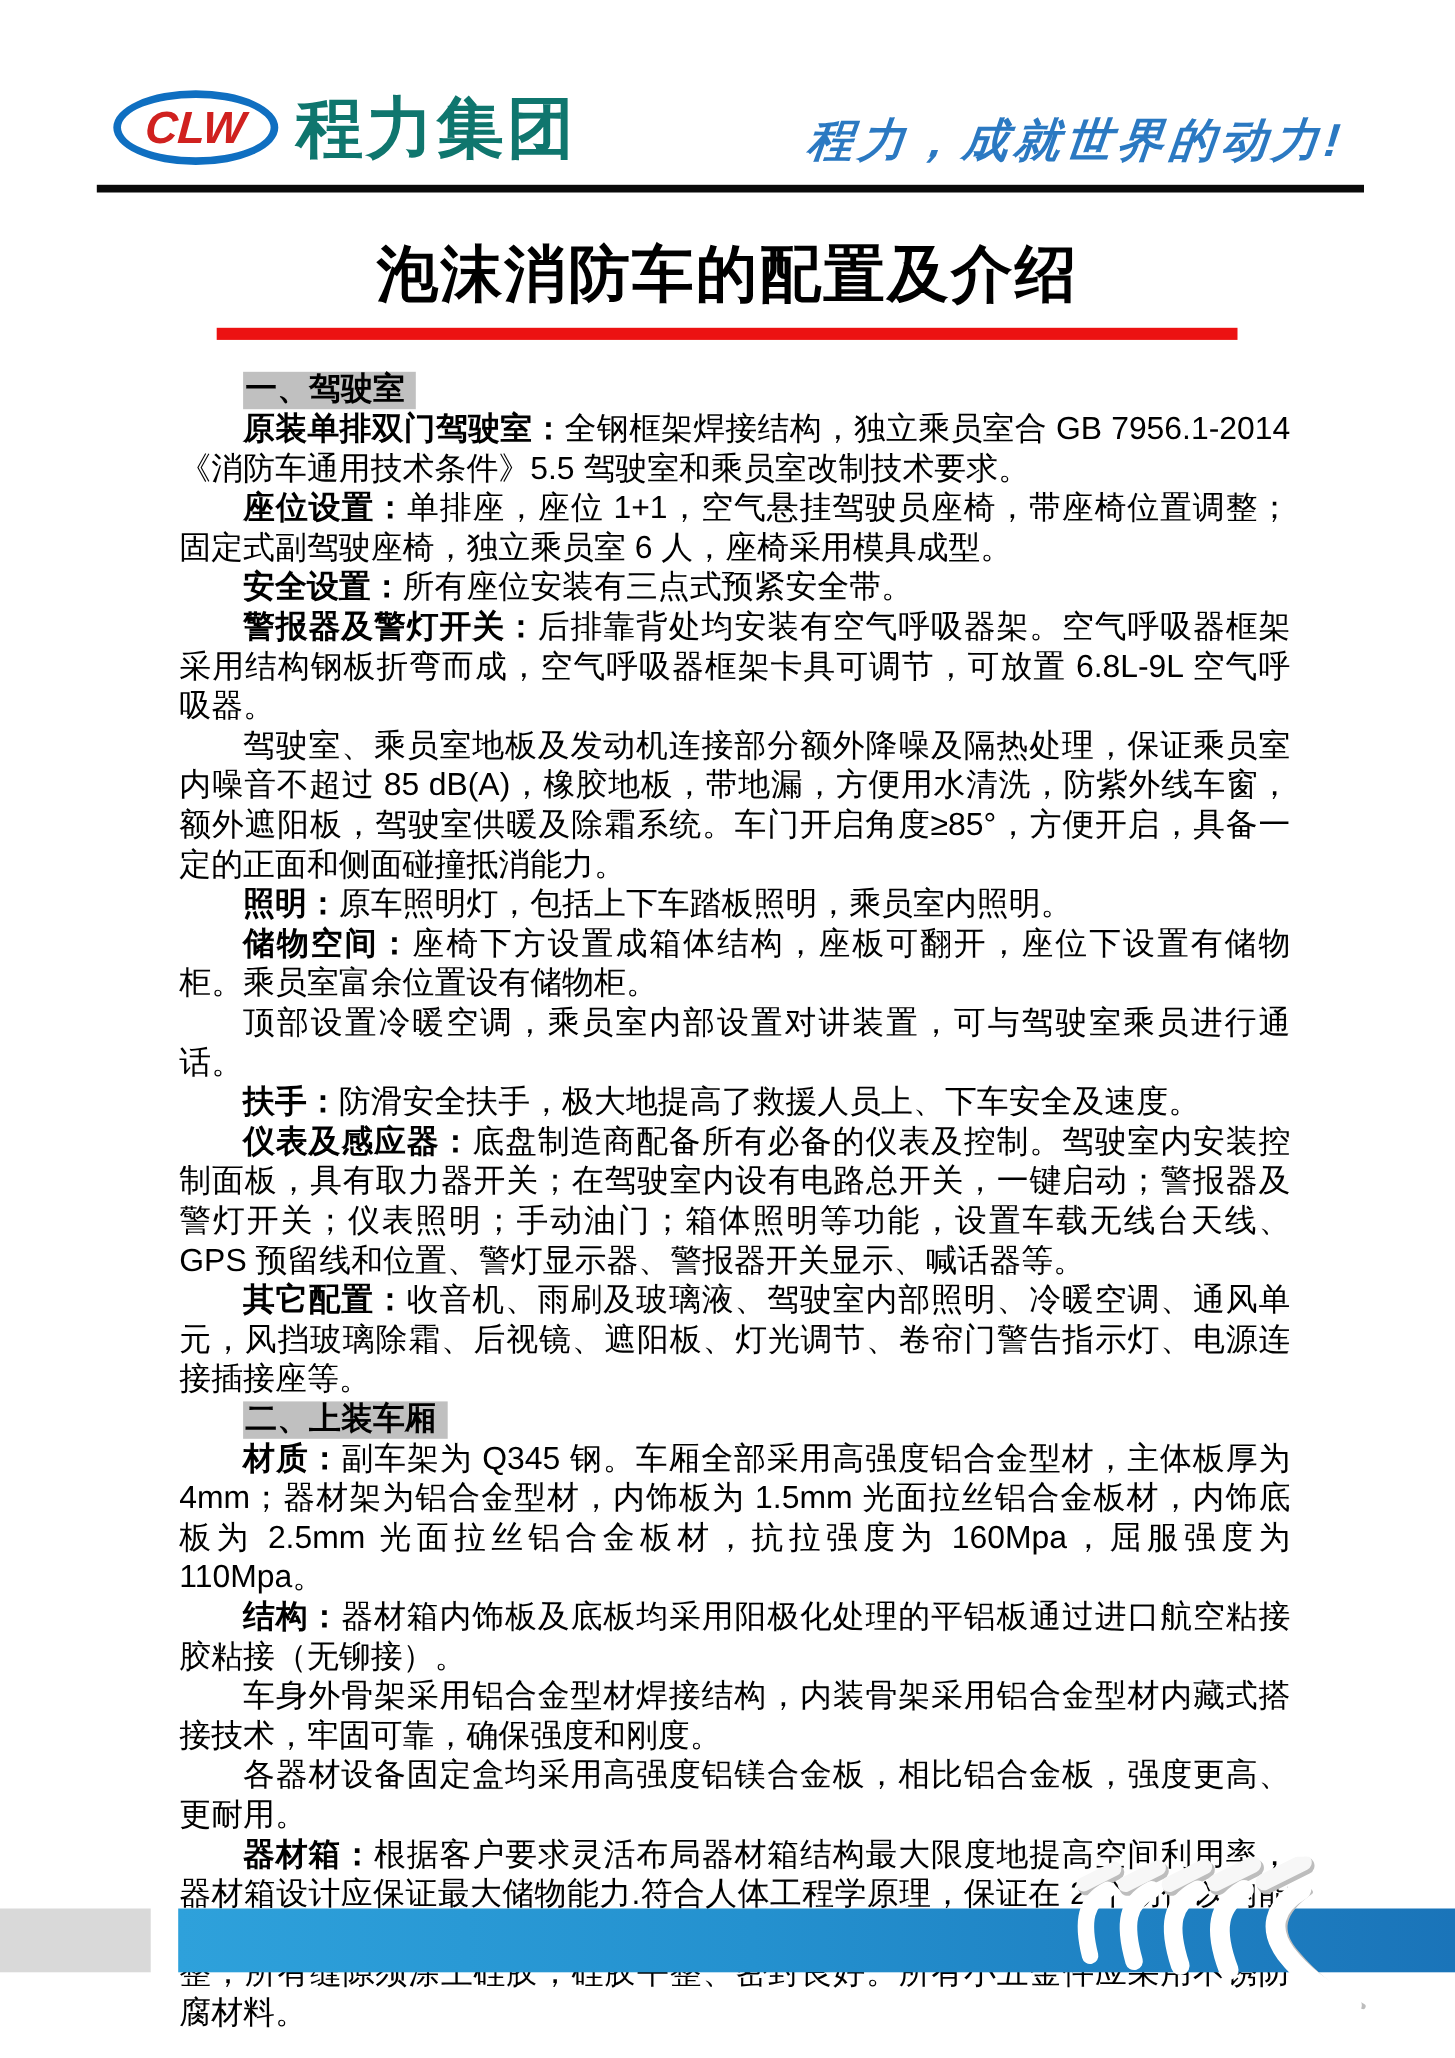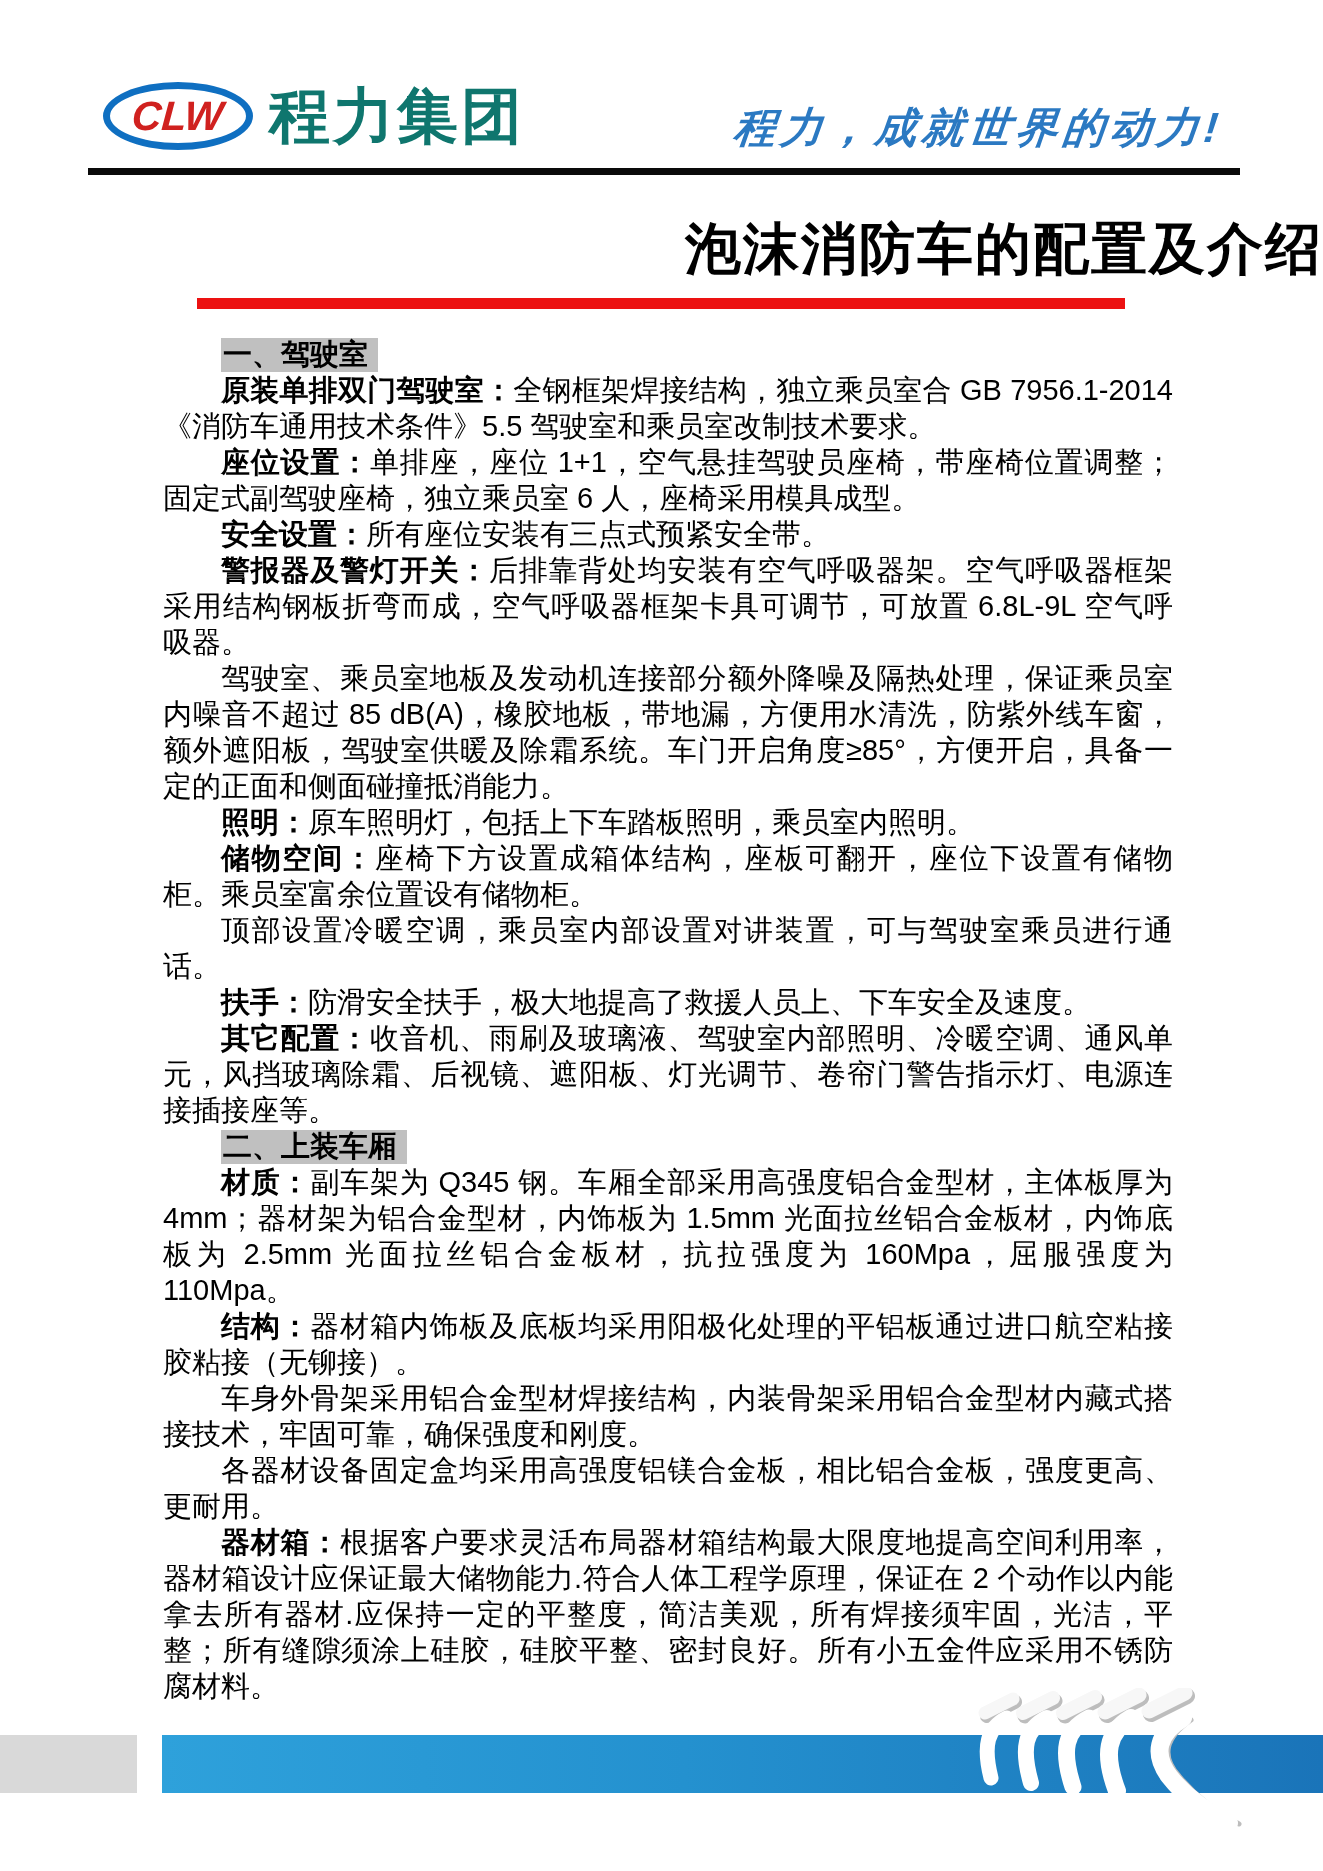--- a/index.html
+++ b/index.html
@@ -42,21 +42,21 @@
     transform:skewX(-6deg);
   }
   .header-rule {
     position:absolute; left:88px; top:168px;
     width:1152px; height:7px; background:#0a0a0a;
   }
 
   
   .doc-title {
     position:absolute; left:0; top:212px; width:100%;
-    text-align:right;
+    text-align:center;
     font-size:56px; font-weight:900; letter-spacing:2px;
     color:#000;
   }
   .title-underline {
     position:absolute; left:197px; top:298px;
     width:928px; height:11px; background:#ec1212;
   }
 
   
   .content {
@@ -117,20 +117,21 @@
 
     <p class="para"><b>原装单排双门驾驶室：</b><span>全钢框架焊接结构，独立乘员室合 GB 7956.1-2014《消防车通用技术条件》5.5 驾驶室和乘员室改制技术要求。</span></p>
     <p class="para"><b>座位设置：</b><span>单排座，座位 1+1，空气悬挂驾驶员座椅，带座椅位置调整；固定式副驾驶座椅，独立乘员室 6 人，座椅采用模具成型。</span></p>
     <p class="para"><b>安全设置：</b><span>所有座位安装有三点式预紧安全带。</span></p>
     <p class="para"><b>警报器及警灯开关：</b><span>后排靠背处均安装有空气呼吸器架。空气呼吸器框架采用结构钢板折弯而成，空气呼吸器框架卡具可调节，可放置 6.8L-9L 空气呼吸器。</span></p>
     <p class="para"><b></b><span>驾驶室、乘员室地板及发动机连接部分额外降噪及隔热处理，保证乘员室内噪音不超过 85 dB(A)，橡胶地板，带地漏，方便用水清洗，防紫外线车窗，额外遮阳板，驾驶室供暖及除霜系统。车门开启角度≥85°，方便开启，具备一定的正面和侧面碰撞抵消能力。</span></p>
     <p class="para"><b>照明：</b><span>原车照明灯，包括上下车踏板照明，乘员室内照明。</span></p>
     <p class="para"><b>储物空间：</b><span>座椅下方设置成箱体结构，座板可翻开，座位下设置有储物柜。乘员室富余位置设有储物柜。</span></p>
     <p class="para"><b></b><span>顶部设置冷暖空调，乘员室内部设置对讲装置，可与驾驶室乘员进行通话。</span></p>
     <p class="para"><b>扶手：</b><span>防滑安全扶手，极大地提高了救援人员上、下车安全及速度。</span></p>
+    <p class="para"><b>仪表及感应器：</b><span>底盘制造商配备所有必备的仪表及控制。驾驶室内安装控制面板，具有取力器开关；在驾驶室内设有电路总开关，一键启动；警报器及警灯开关；仪表照明；手动油门；箱体照明等功能，设置车载无线台天线、GPS 预留线和位置、警灯显示器、警报器开关显示、喊话器等。</span></p>
     <p class="para"><b>其它配置：</b><span>收音机、雨刷及玻璃液、驾驶室内部照明、冷暖空调、通风单元，风挡玻璃除霜、后视镜、遮阳板、灯光调节、卷帘门警告指示灯、电源连接插接座等。</span></p>
 
     <p class="section-heading"><span class="hl">二、上装车厢</span></p>
 
     <p class="para"><b>材质：</b><span>副车架为 Q345 钢。车厢全部采用高强度铝合金型材，主体板厚为 4mm；器材架为铝合金型材，内饰板为 1.5mm 光面拉丝铝合金板材，内饰底板为 2.5mm 光面拉丝铝合金板材，抗拉强度为 160Mpa，屈服强度为 110Mpa。</span></p>
     <p class="para"><b>结构：</b><span>器材箱内饰板及底板均采用阳极化处理的平铝板通过进口航空粘接胶粘接（无铆接）。</span></p>
     <p class="para"><b></b><span>车身外骨架采用铝合金型材焊接结构，内装骨架采用铝合金型材内藏式搭接技术，牢固可靠，确保强度和刚度。</span></p>
     <p class="para"><b></b><span>各器材设备固定盒均采用高强度铝镁合金板，相比铝合金板，强度更高、更耐用。</span></p>
     <p class="para"><b>器材箱：</b><span>根据客户要求灵活布局器材箱结构最大限度地提高空间利用率，器材箱设计应保证最大储物能力.符合人体工程学原理，保证在 2 个动作以内能拿去所有器材.应保持一定的平整度，简洁美观，所有焊接须牢固，光洁，平整；所有缝隙须涂上硅胶，硅胶平整、密封良好。所有小五金件应采用不锈防腐材料。</span></p>
 

